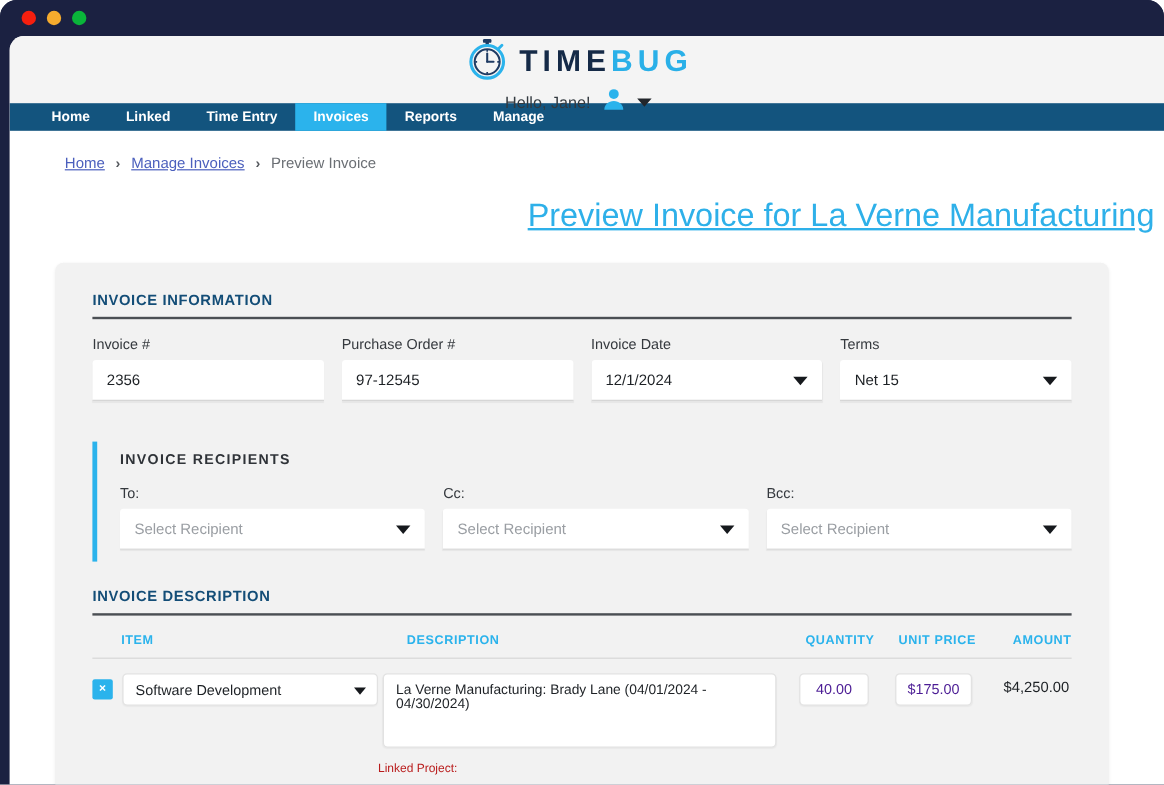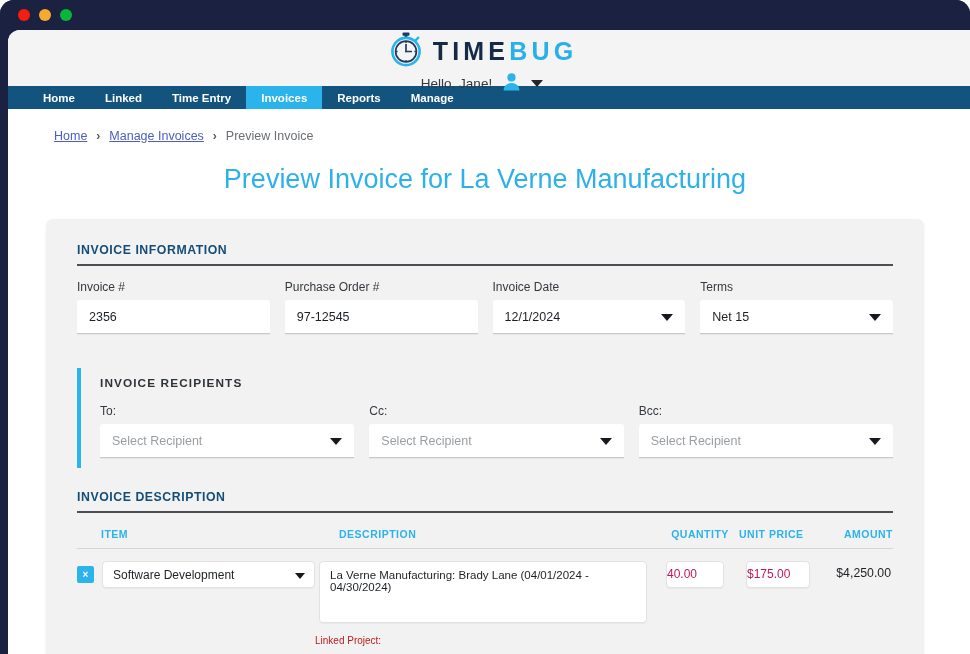--- a/index.html
+++ b/index.html
@@ -113,26 +113,27 @@
   }
   .crumb-current { color: #6b6f74; }
   .crumb-sep {
     color: #54585d;
     font-size: 12px;
     font-weight: bold;
   }
 
   
   .page-title {
-    text-align: center;
+    text-align: right;
     color: #2eb0e9;
     font-size: 27px;
     font-weight: normal;
     margin: 21px 0 0 0;
     padding-right: 8px;
+    text-decoration: underline;
   }
 
   
   .card {
     margin: 24px 46px 0 38px;
     background: #f2f2f2;
     border-radius: 7px;
     padding: 24px 31px 0 31px;
     min-height: 400px;
     box-shadow: 0 1px 3px rgba(0,0,0,0.07);
@@ -207,21 +208,21 @@
     color: #2bb3ec;
     font-size: 10.5px;
     font-weight: bold;
     letter-spacing: 0.5px;
     padding: 15px 0 8px 0;
     border-bottom: 1px solid #d6d6d6;
   }
   .col-item     { width: 238px; padding-left: 24px; }
   .col-desc     { flex: 1; }
   .col-qty      { width: 78px; text-align: center; }
-  .col-price    { width: 84px; }
+  .col-price    { width: 84px; text-align: center; }
   .col-amount   { width: 70px; text-align: right; }
 
   .line-row {
     display: flex;
     align-items: flex-start;
     padding-top: 12px;
   }
   .li-item {
     width: 238px;
     display: flex;
@@ -270,21 +271,22 @@
     color: #1d2125;
     box-shadow: 0 1px 1px rgba(0,0,0,0.04);
   }
   .li-qty, .li-price {
     background: #ffffff;
     border: 1px solid #e2e2e2;
     border-radius: 4px;
     height: 25px;
     line-height: 25px;
     font-size: 12px;
-    color: #be185d;
+    color: #4c1d95;
+    text-align: center;
     box-shadow: 0 1px 1px rgba(0,0,0,0.04);
   }
   .li-qty  { width: 56px; margin: 0 11px; }
   .li-price{ width: 62px; margin: 0 11px; }
   .li-amount {
     width: 70px;
     text-align: right;
     font-size: 12.3px;
     color: #1d2125;
     line-height: 25px;

